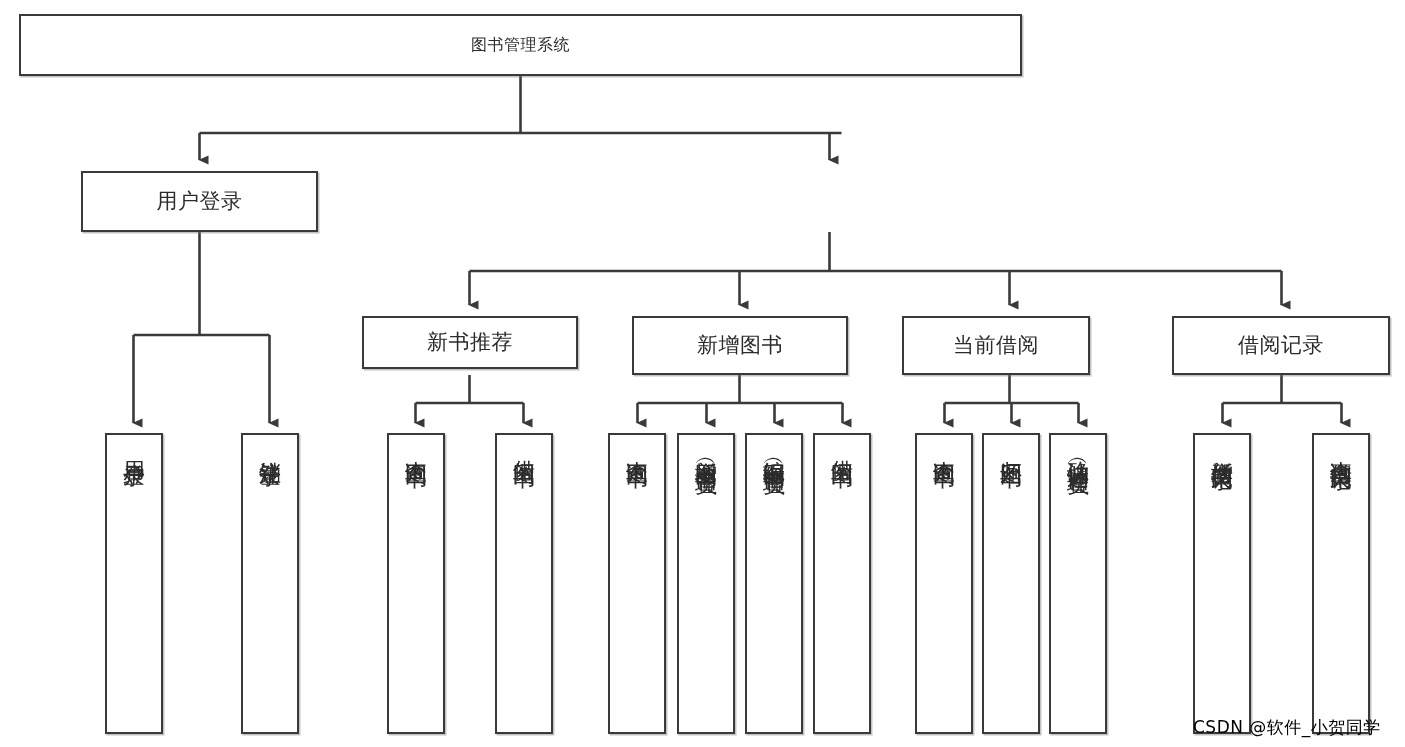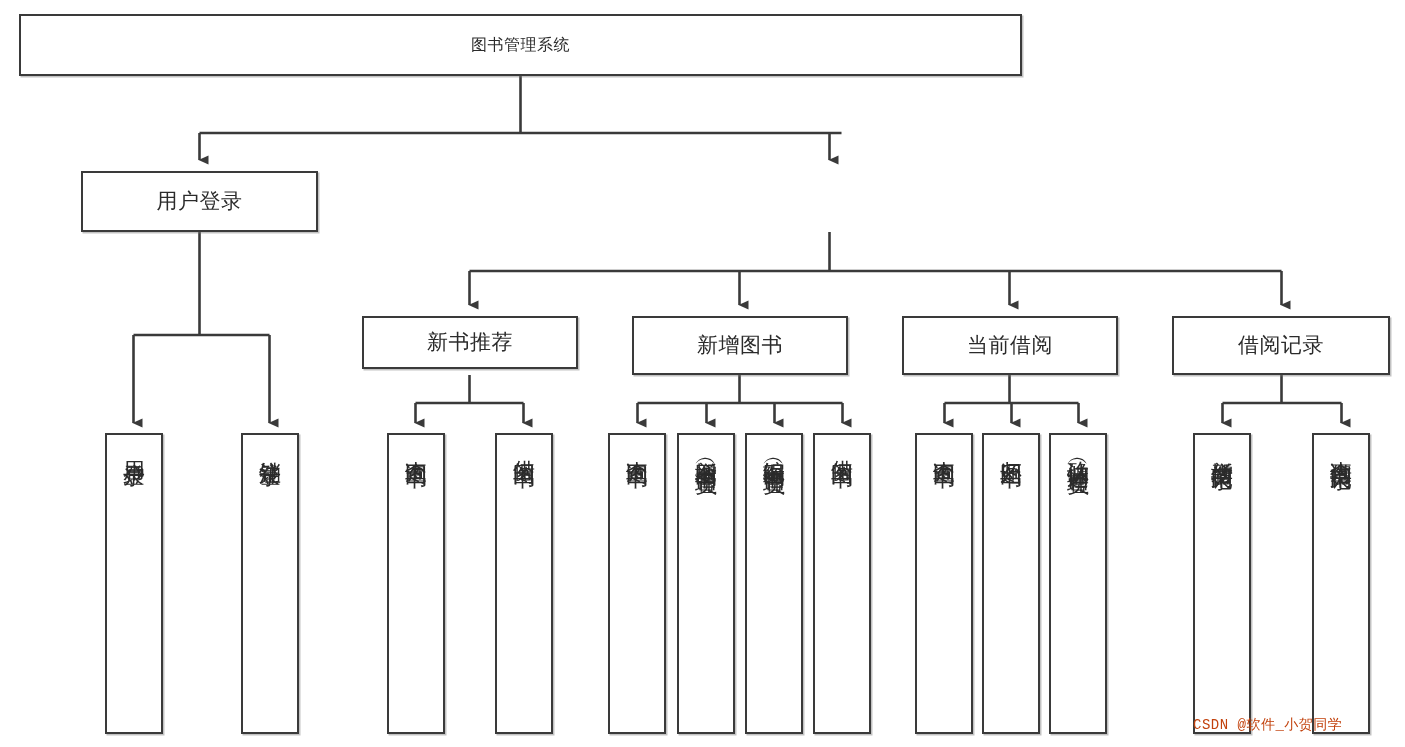--- a/index.html
+++ b/index.html
@@ -59,26 +59,25 @@
   .node.v .lbl {
     writing-mode: vertical-rl;
     text-orientation: upright;
     font-size: 22px;
     line-height: 1.18;
     letter-spacing: 2px;
     white-space: nowrap;
   }
   .watermark {
     position: absolute;
-    color: #c2410c;
-    font-size: 14px;
+    color: #000000;
+    font-size: 17px;
     letter-spacing: 0.5px;
     white-space: nowrap;
     user-select: none;
-    font-family: Liberation Mono, monospace;
   }
 </style>
 </head>
 <body>
 
 <div id="canvas">
 
   <svg class="wires" viewBox="0 0 1405 747" xmlns="http://www.w3.org/2000/svg">
     <defs>
       <marker id="arrow" markerWidth="11" markerHeight="11" refX="5" refY="9" orient="auto" markerUnits="userSpaceOnUse">
@@ -139,21 +138,21 @@
 
 
   <div class="node h" style="left:362px; top:316px; width:216px; height:53px;">
     <span class="lbl">新书推荐</span>
   </div>
 
   <div class="node h" style="left:632px; top:316px; width:216px; height:59px;">
     <span class="lbl">新增图书</span>
   </div>
 
-  <div class="node h" style="left:902px; top:316px; width:216px; height:59px;">
+  <div class="node h" style="left:902px; top:316px; width:188px; height:59px;">
     <span class="lbl">当前借阅</span>
   </div>
 
   <div class="node h" style="left:1172px; top:316px; width:218px; height:59px;">
     <span class="lbl">借阅记录</span>
   </div>
 
   <div class="node v" style="left:105px; top:433px; width:58px; height:301px;">
     <span class="lbl">用户登录</span>
   </div>

